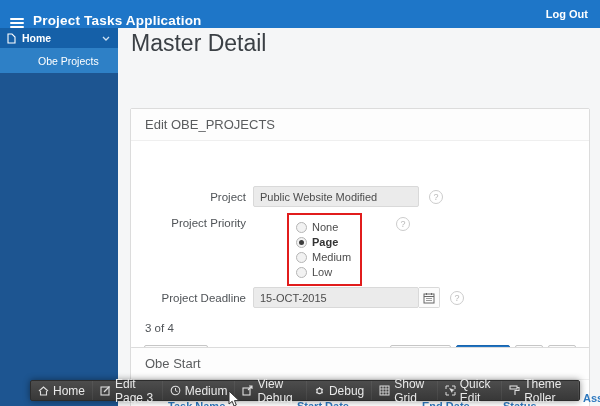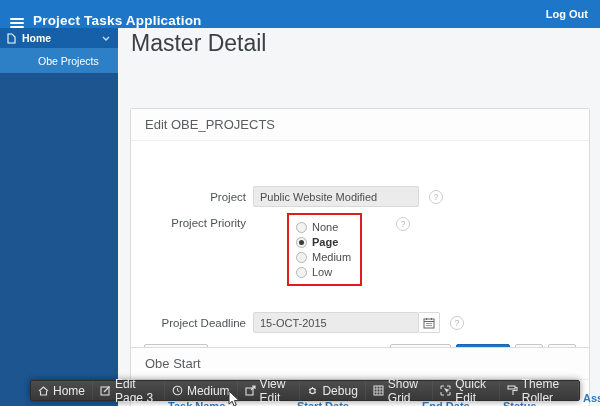--- a/index.html
+++ b/index.html
@@ -42,21 +42,21 @@
   .prio-row { display:flex; align-items:flex-start; margin-top:6px;gap:20px; }
   .prio-row .flabel { padding-top:4px; }
   .red-box { border:2px solid #e11c1c; padding:4px 9px 4px 7px; margin-left:-6px; min-width:60px; }
   .radio-line { display:flex; align-items:center; height:14px; margin:1px 0; cursor:pointer; }
   .radio { width:11px; height:11px; border:1px solid #b5b5b5; border-radius:50%; background:#f2f2f2; margin-right:5px; position:relative; flex:none; }
   .radio.checked::after { content:""; position:absolute; left:2px; top:2px; width:5px; height:5px; border-radius:50%; background:#3c3c3c; }
   .radio-label { font-size:11px; color:#4c4c4c; }
   .radio-line.sel .radio-label { font-weight:bold; color:#333; }
   .prio-help { margin-top:4px; margin-left:14px; }
 
-  .deadline-row { margin-top:26px; }
+  .deadline-row { margin-top:1px; }
   .cal-btn { width:21px; height:21px; border:1px solid #d9d9d9; border-left:none; background:#fbfbfb; display:flex; align-items:center; justify-content:center; cursor:pointer; border-radius:0 2px 2px 0; }
 
   .pager { font-size:11.5px; color:#4f5357; padding:14px 0 0 14px; }
   .btnrow { display:flex; align-items:center; padding:11px 13px 14px 13px; }
   .btn { height:26px; padding:0 13px; font-size:11.5px; color:#404040; background:#fcfcfc; border:1px solid #c6c6c6; border-radius:2px; cursor:pointer; font-family:"Liberation Sans", sans-serif; }
   .btn-right { margin-left:auto; display:flex; gap:5px; }
   .btn.primary { background:#1f74c4; border-color:#1a65ad; color:#fff; }
   .btn.icon { width:28px; padding:0; display:flex; align-items:center; justify-content:center; }
 
   
@@ -155,20 +155,21 @@
                 <line x1="1" y1="4.5" x2="11" y2="4.5" stroke="#666"></line>
                 <line x1="3.5" y1="1" x2="3.5" y2="3" stroke="#666"></line>
                 <line x1="8.5" y1="1" x2="8.5" y2="3" stroke="#666"></line>
                 <line x1="3" y1="6.5" x2="9" y2="6.5" stroke="#999"></line>
                 <line x1="3" y1="8.5" x2="9" y2="8.5" stroke="#999"></line>
               </svg>
           </div>
           <div class="help">?</div>
         </div>
 
+        <div class="pager">3 of 4</div>
 
         <div class="btnrow">
           <button class="btn">Cancel</button>
           <div class="btn-right">
             <button class="btn">Delete</button>
             <button class="btn primary">Save</button>
             <button class="btn icon">
               <svg width="9" height="11" viewBox="0 0 9 11">
                   <path d="M7 1L2 5.5 7 10" fill="none" stroke="#333" stroke-width="2.2"></path>
                 </svg>
@@ -214,21 +215,21 @@
           <circle cx="5.5" cy="5.5" r="4.3" fill="none" stroke="#ddd" stroke-width="1.1"></circle>
           <path d="M5.5 3v2.7l2 1" fill="none" stroke="#ddd" stroke-width="1"></path>
         </svg>
       <span>Medium</span>
     </div>
     <div class="ditem">
       <svg width="11" height="11" viewBox="0 0 11 11">
           <rect x="1" y="3" width="7" height="7" fill="none" stroke="#ddd" stroke-width="1.1"></rect>
           <path d="M6 5l4-4M7 1h3v3" fill="none" stroke="#ddd" stroke-width="1.1"></path>
         </svg>
-      <span>View Edit</span>
+      <span>View Debug</span>
     </div>
     <div class="ditem">
       <svg width="11" height="11" viewBox="0 0 11 11">
           <circle cx="5.5" cy="6" r="2.6" fill="none" stroke="#ddd" stroke-width="1.1"></circle>
           <path d="M5.5 3.4V2M2 4l1.5 1M9 4L7.5 5M2 8l1.5-.8M9 8l-1.5-.8" stroke="#ddd" stroke-width="1"></path>
         </svg>
       <span>Debug</span>
     </div>
     <div class="ditem">
       <svg width="11" height="11" viewBox="0 0 11 11">

